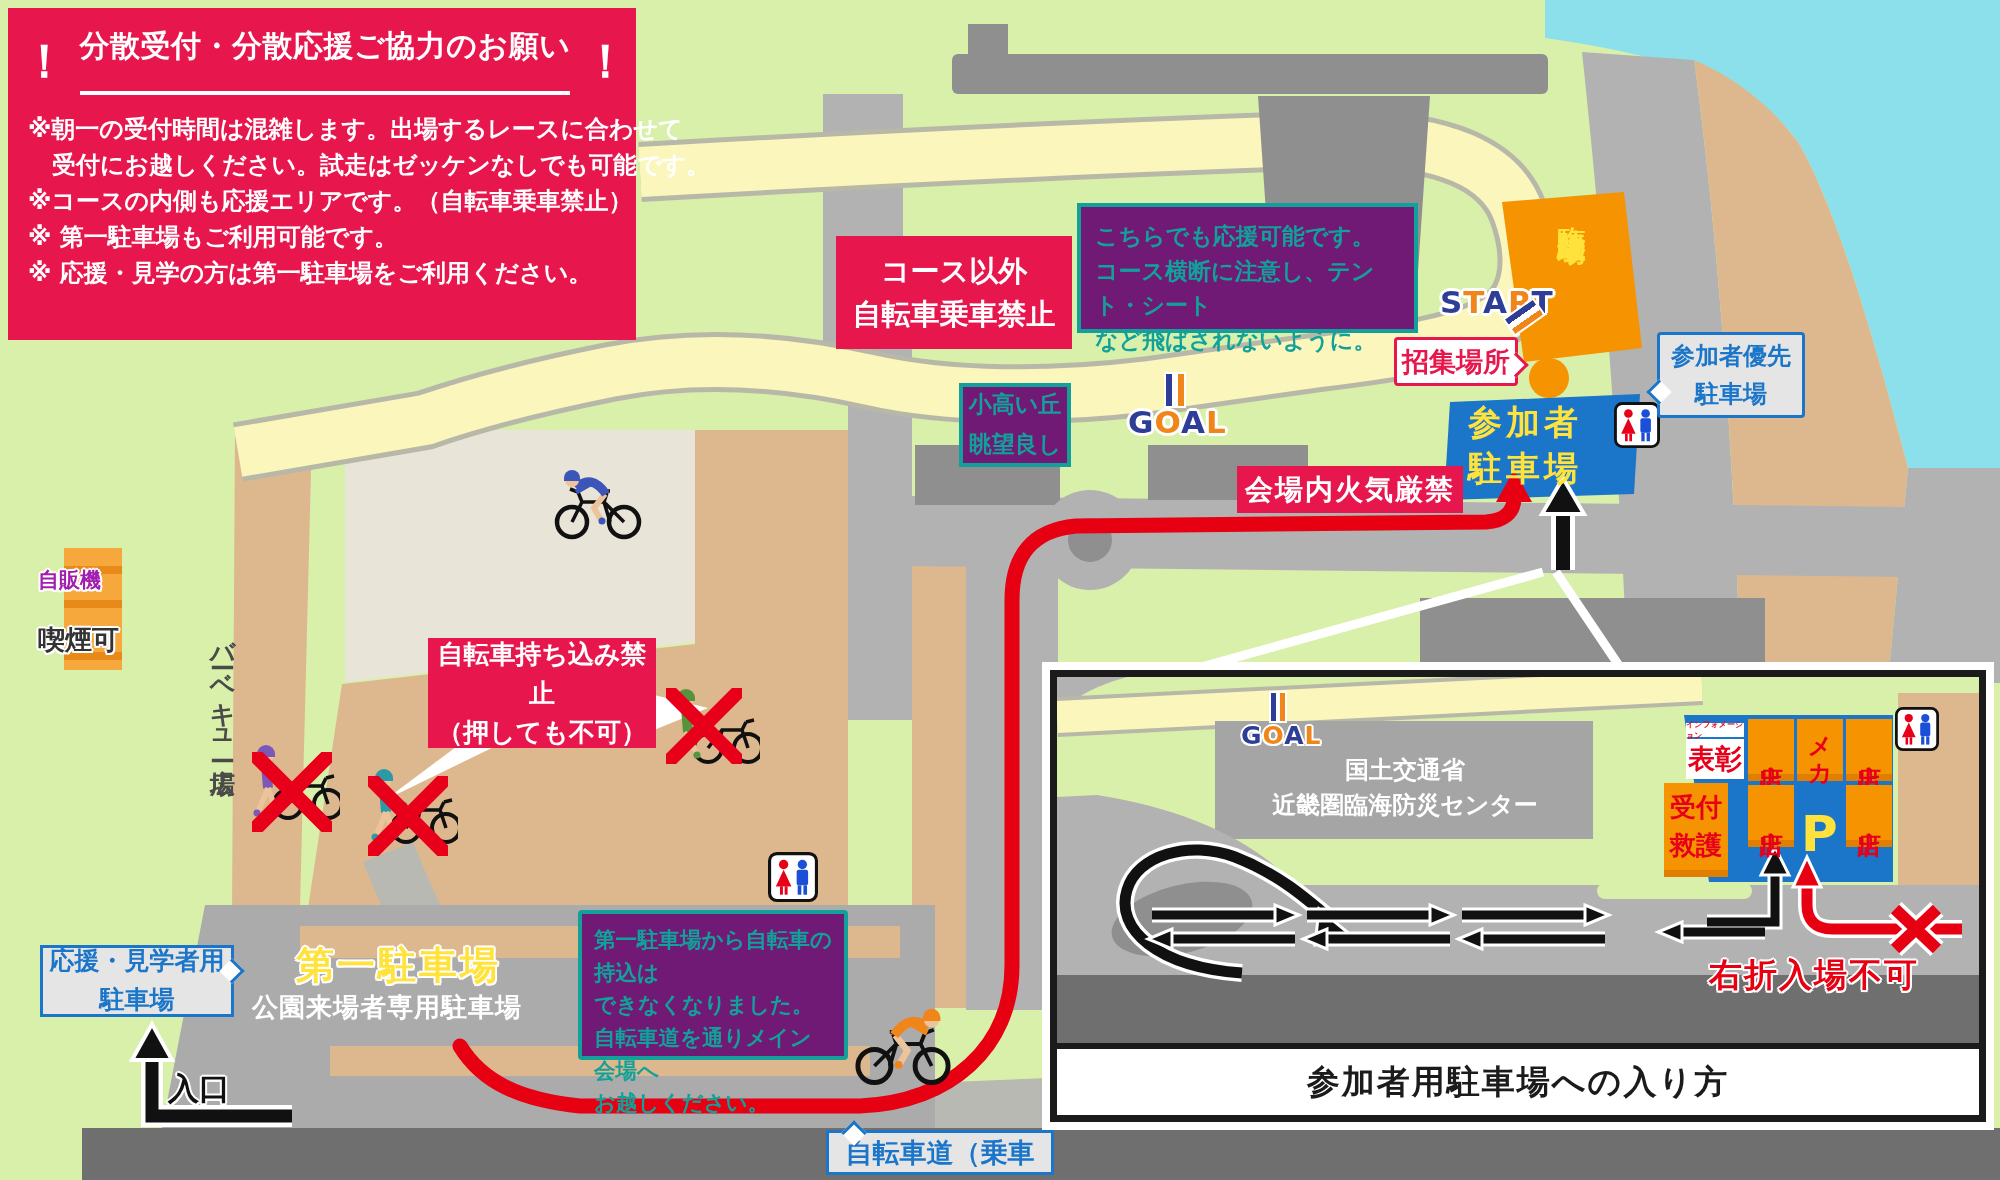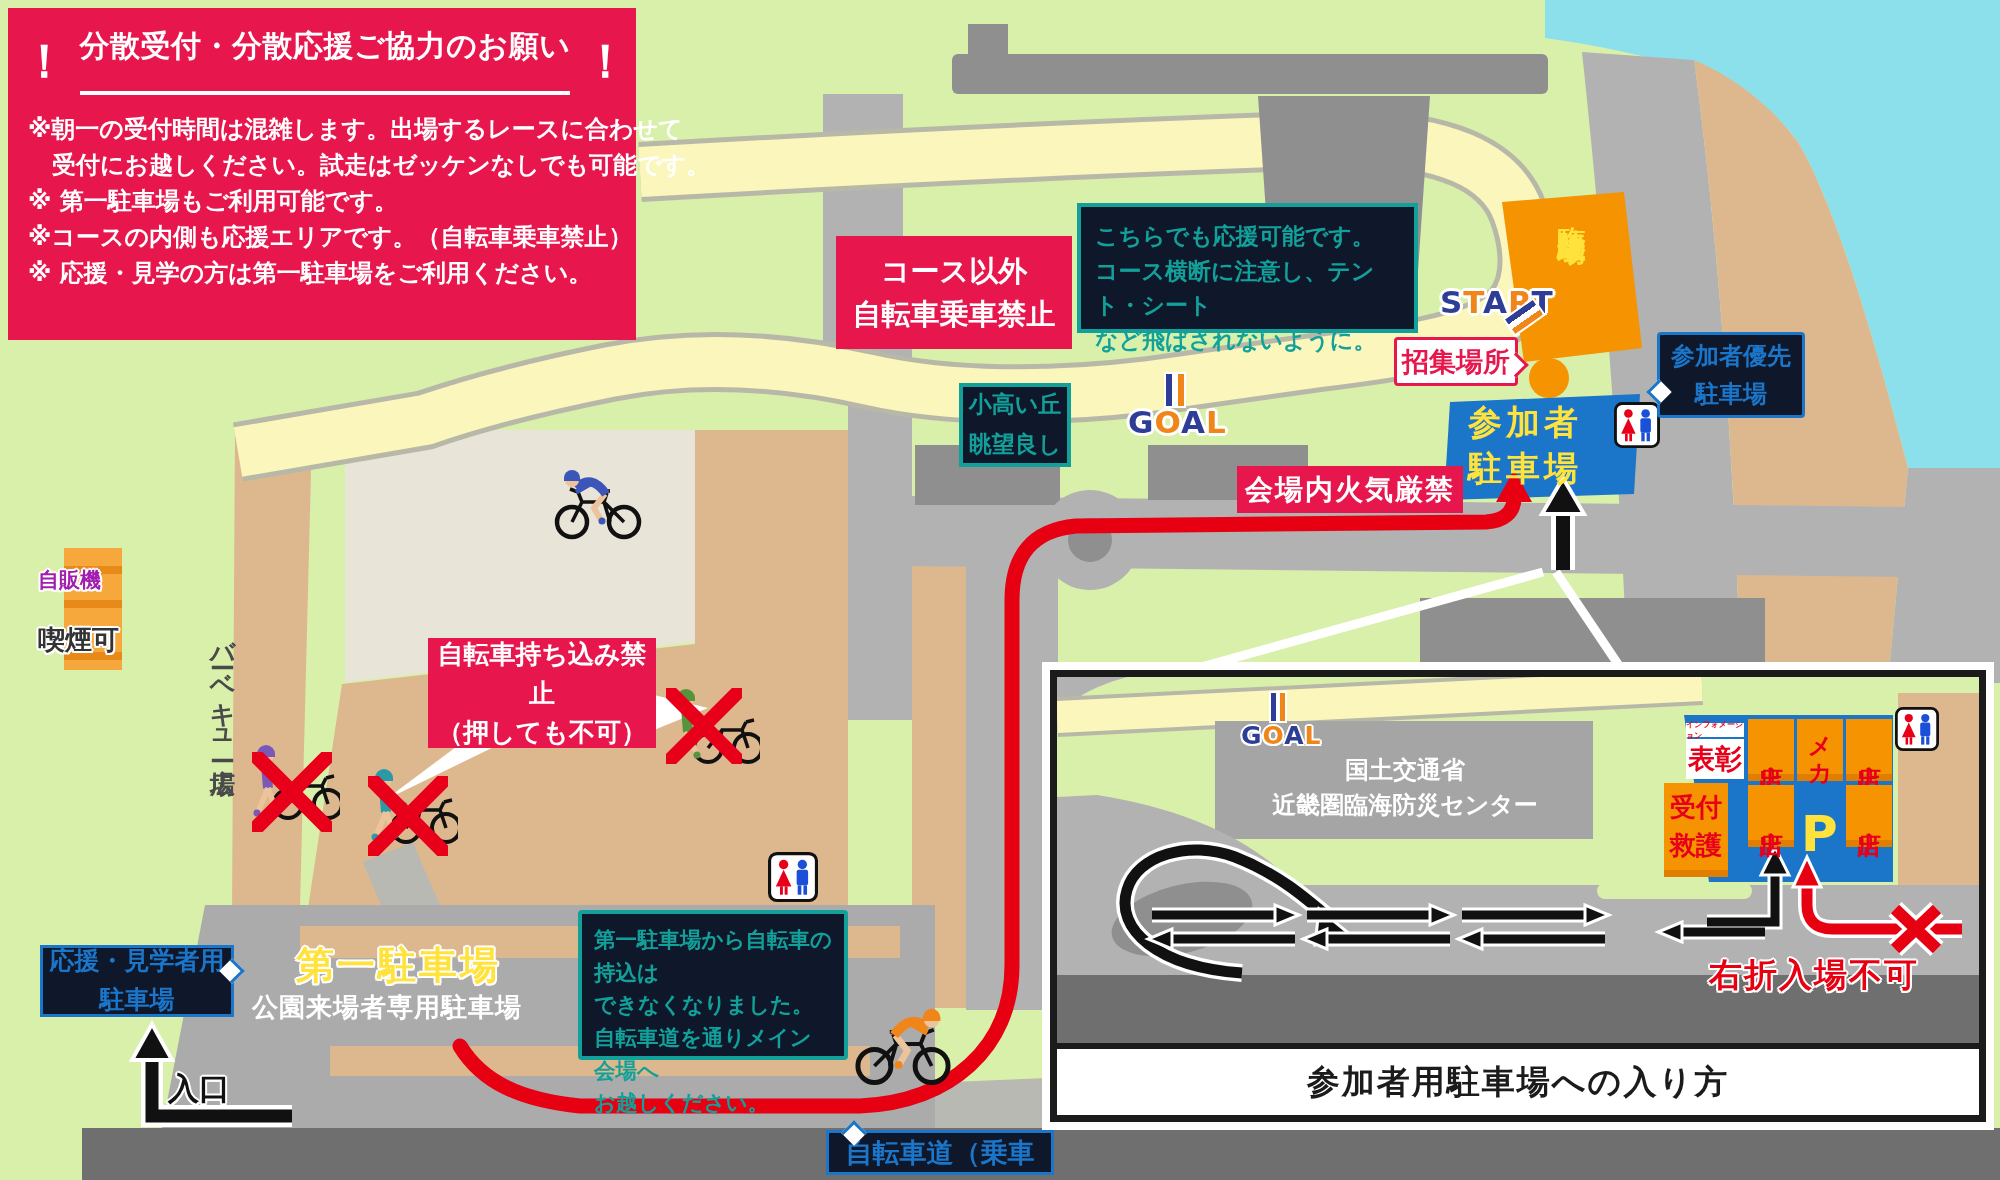--- a/index.html
+++ b/index.html
@@ -12,23 +12,23 @@
   .outl-sm{text-shadow:2px 0 0 #fff,-2px 0 0 #fff,0 2px 0 #fff,0 -2px 0 #fff,1.5px 1.5px 0 #fff,-1.5px 1.5px 0 #fff,1.5px -1.5px 0 #fff,-1.5px -1.5px 0 #fff}
   
   .notice{left:8px;top:8px;width:628px;height:332px;background:#e7174e;color:#fff;padding:18px 14px 0 20px;box-sizing:border-box}
   .notice-titlerow{display:flex;align-items:center;gap:12px;justify-content:center}
   .notice-bang{font-size:46px;font-weight:900;line-height:1}
   .notice-title{font-size:30px;font-weight:900;border-bottom:4px solid #fff;padding-bottom:24px;white-space:nowrap;letter-spacing:.5px}
   .notice-body{margin-top:16px;font-size:24px;font-weight:900;line-height:1.5;white-space:nowrap}
   
   .redbox{background:#e7174e;color:#fff;font-weight:900;display:flex;flex-direction:column;align-items:center;justify-content:center;text-align:center}
   
-  .tealbox{background:#0f172a;border:4px solid #12a19a;color:#12a19a;font-weight:900;box-sizing:border-box}
-  
-  .bluebubble{background:#0f172a;border:3.5px solid #1b76c9;color:#1b76c9;font-weight:900;text-align:center;box-sizing:border-box}
+  .tealbox{background:#701a75;border:4px solid #12a19a;color:#12a19a;font-weight:900;box-sizing:border-box}
+  
+  .bluebubble{background:#e5e5e5;border:3.5px solid #1b76c9;color:#1b76c9;font-weight:900;text-align:center;box-sizing:border-box}
   .redbubble{background:#fff;border:3.5px solid #e7174e;color:#e7174e;font-weight:900;text-align:center;box-sizing:border-box}
   .tail{position:absolute;width:15px;height:15px;background:#fff;transform:rotate(45deg)}
   .tail.tr{right:-10px;border-top:3.5px solid #e7174e;border-right:3.5px solid #e7174e}
   .tail.tl{left:-10px;border-left:3.5px solid #1b76c9;border-bottom:3.5px solid #1b76c9}
   .tail.trb{right:-10px;border-top:3.5px solid #1b76c9;border-right:3.5px solid #1b76c9}
   .tail.tt{top:-9px;border-top:3px solid #1b76c9;border-left:3px solid #1b76c9}
   
   .flagline{background:linear-gradient(90deg,#2e3d96 0 33.4%,#fff 33.4% 66.7%,#f08519 66.7% 100%);border:2px solid #fff;box-sizing:border-box}
   .ln{color:#2e3d96}.lo{color:#f08519}
   .bigword{font-weight:900;letter-spacing:1px}
@@ -193,22 +193,22 @@
 
   <div class="abs notice">
     <div class="notice-titlerow">
       <span class="notice-bang">！</span>
       <span class="notice-title">分散受付・分散応援ご協力のお願い</span>
       <span class="notice-bang">！</span>
     </div>
     <div class="notice-body">
       <div>※朝一の受付時間は混雑します。出場するレースに合わせて</div>
       <div>　受付にお越しください。試走はゼッケンなしでも可能です。</div>
+      <div>※コースの内側も応援エリアです。（自転車乗車禁止）</div>
       <div>※ 第一駐車場もご利用可能です。</div>
-      <div>※コースの内側も応援エリアです。（自転車乗車禁止）</div>
       <div>※ 応援・見学の方は第一駐車場をご利用ください。</div>
     </div>
   </div>
 
   <div class="abs redbox" style="left:836px;top:236px;width:236px;height:113px;font-size:29px;line-height:1.45">
     <div>コース以外</div>
     <div>自転車乗車禁止</div>
   </div>
 
   <div class="abs tealbox" style="left:1077px;top:203px;width:341px;height:130px;font-size:23px;line-height:1.5;padding:12px 14px">

